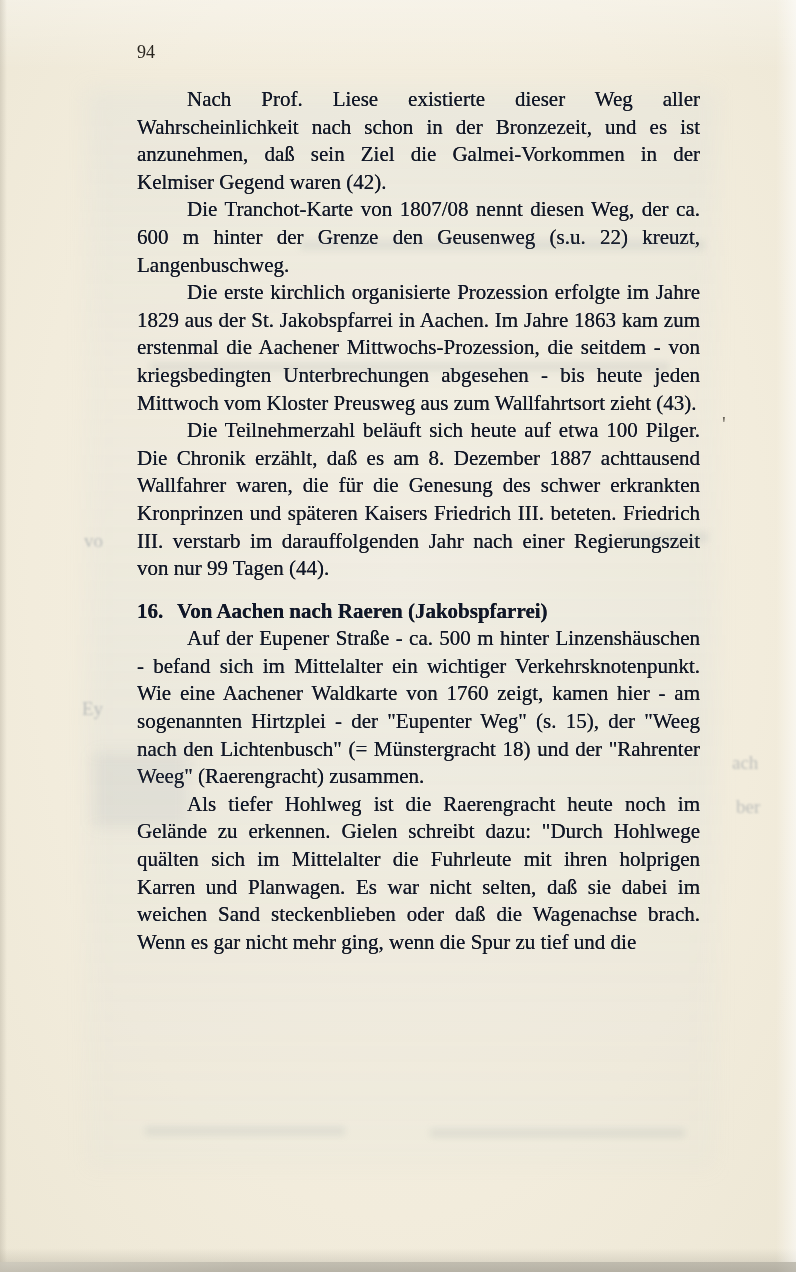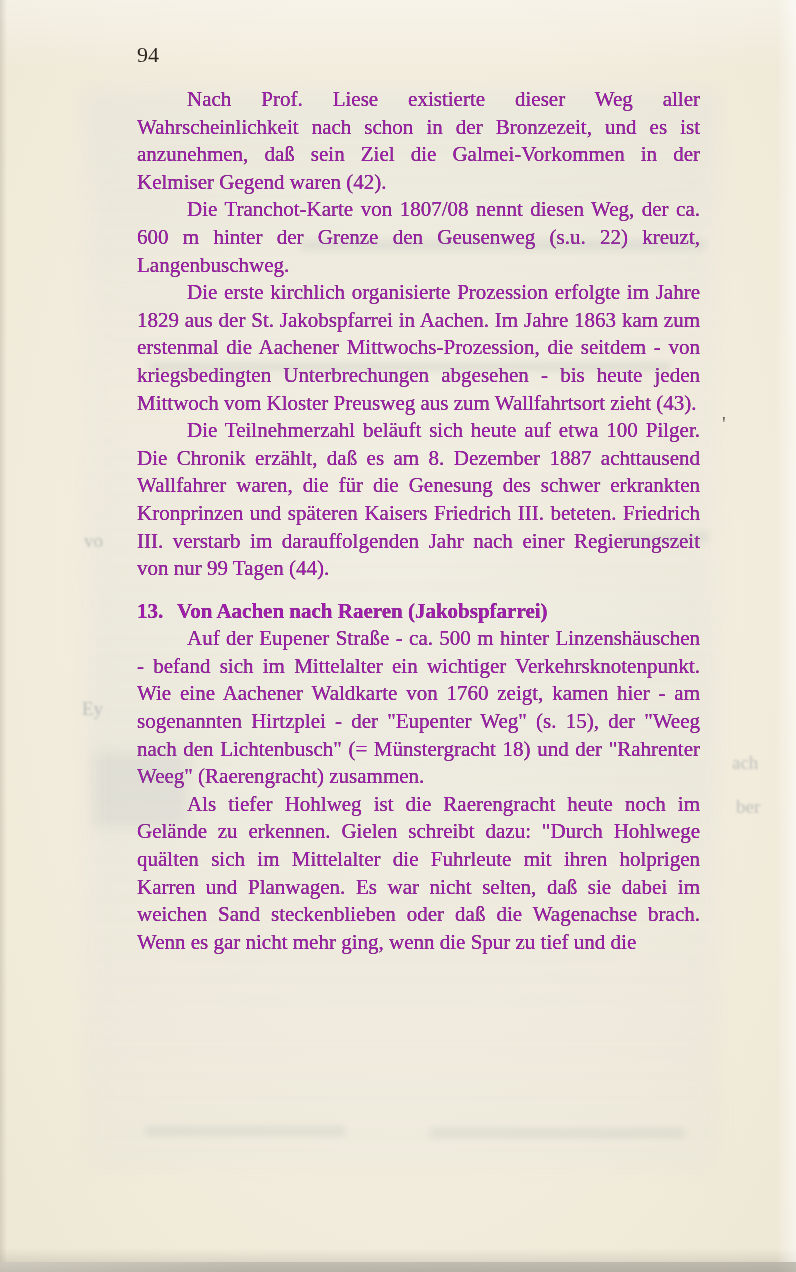--- a/index.html
+++ b/index.html
@@ -17,25 +17,25 @@
   .tint {
     position: absolute; left: 86px; top: 90px; width: 630px; height: 1080px;
     background: linear-gradient(180deg,
       rgba(196,208,214,0.16), rgba(196,208,214,0.08) 28%,
       rgba(196,208,214,0.15) 58%, rgba(196,208,214,0.06));
     filter: blur(10px);
     pointer-events: none;
   }
   .page-number {
     position: absolute; left: 137px; top: 42px;
-    font-size: 22px; color: #2a2620;
+    font-size: 18px; color: #2a2620;
   }
   .text-block {
     position: absolute; left: 137px; top: 86px; width: 563px;
-    font-size: 21px; line-height: 27.6px; color: #a21caf;
+    font-size: 21px; line-height: 27.6px; color: #0f172a;
     text-align: justify;
     hyphens: auto; -webkit-hyphens: auto;
     text-shadow: 0 0 0.35px #211d18;
   }
   .text-block p.para { margin: 0; text-indent: 50px; }
   .text-block p.heading {
     margin: 15px 0 0 0; font-weight: bold; text-indent: 0;
     text-align: left;
   }
   .text-block p.heading .hnum { margin-right: 0.65em; }
@@ -70,21 +70,21 @@
 
 <div class="tint"></div>
 
 <div class="page-number">94</div>
 
 <div class="text-block">
     <p class="para"><span>Nach Prof. Liese existierte dieser Weg aller Wahrscheinlichkeit nach schon in der Bronzezeit, und es ist anzunehmen, daß sein Ziel die Galmei-Vorkommen in der Kelmiser Gegend waren (42).</span></p>
     <p class="para"><span>Die Tranchot-Karte von 1807/08 nennt diesen Weg, der ca. 600 m hinter der Grenze den Geusenweg (s.u. </span><span class="b">22</span><span>) kreuzt, Langenbuschweg.</span></p>
     <p class="para"><span>Die erste kirchlich organisierte Prozession erfolgte im Jahre 1829 aus der St. Jakobspfarrei in Aachen. Im Jahre 1863 kam zum erstenmal die Aachener Mittwochs-Prozession, die seitdem - von kriegsbedingten Unterbrechungen abgesehen - bis heute jeden Mittwoch vom Kloster Preusweg aus zum Wallfahrtsort zieht (43).</span></p>
     <p class="para"><span>Die Teilnehmerzahl beläuft sich heute auf etwa 100 Pilger. Die Chronik erzählt, daß es am 8. Dezember 1887 achttausend Wallfahrer waren, die für die Genesung des schwer erkrankten Kronprinzen und späteren Kaisers Friedrich III. beteten. Friedrich III. verstarb im darauffolgenden Jahr nach einer Regierungszeit von nur 99 Tagen (44).</span></p>
-    <p class="heading"><span class="hnum">13.</span><span>Von Aachen nach Raeren (Jakobspfarrei)</span></p>
+    <p class="heading"><span class="hnum">16.</span><span>Von Aachen nach Raeren (Jakobspfarrei)</span></p>
     <p class="para"><span>Auf der Eupener Straße - ca. 500 m hinter Linzenshäuschen - befand sich im Mittelalter ein wichtiger Verkehrsknotenpunkt. Wie eine Aachener Waldkarte von 1760 zeigt, kamen hier - am sogenannten Hirtzplei - der "Eupenter Weg" (s. </span><span class="b">15</span><span>), der "Weeg nach den Lichtenbusch" (= Münstergracht </span><span class="b">18</span><span>) und der "Rahrenter Weeg" (Raerengracht) zusammen.</span></p>
     <p class="para"><span>Als tiefer Hohlweg ist die Raerengracht heute noch im Gelände zu erkennen. Gielen schreibt dazu: "Durch Hohlwege quälten sich im Mittelalter die Fuhrleute mit ihren holprigen Karren und Planwagen. Es war nicht selten, daß sie dabei im weichen Sand steckenblieben oder daß die Wagenachse brach. Wenn es gar nicht mehr ging, wenn die Spur zu tief und die</span></p>
   </div>
 
 <div class="smudge sm1"></div>
 <div class="smudge sm2"></div>
 <div class="smudge sm3"></div>
 <div class="smudge sm4"></div>
 <div class="smudge sm5"></div>
 <div class="smudge sm6"></div>

